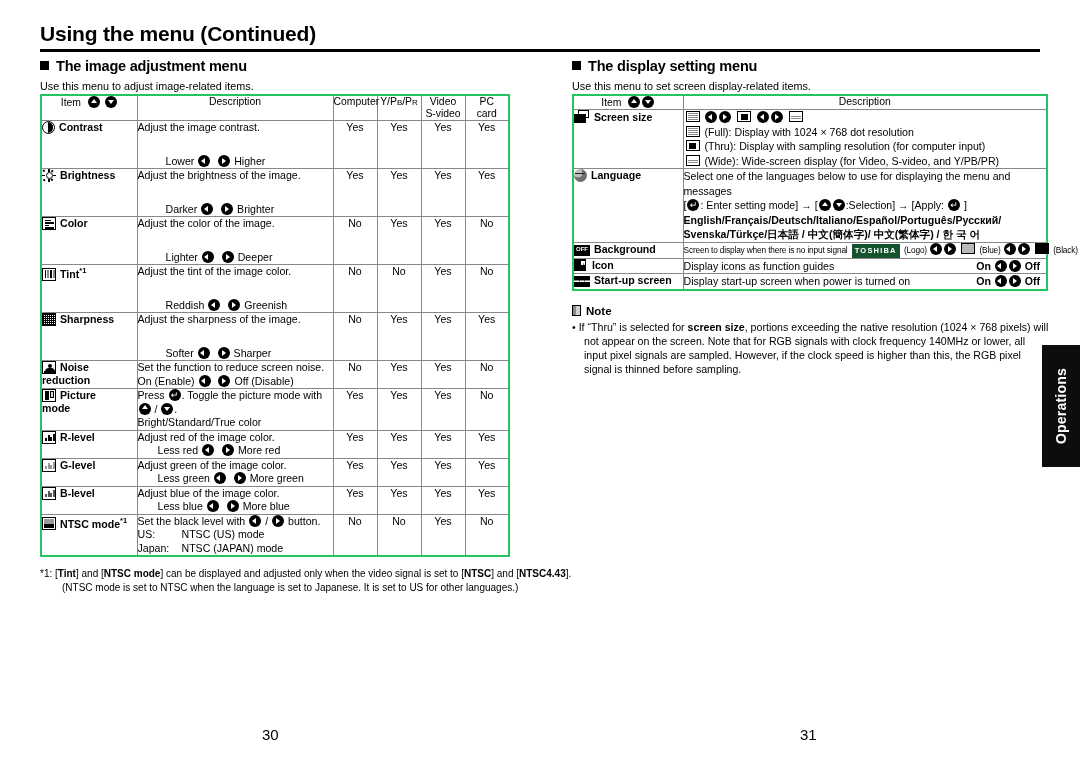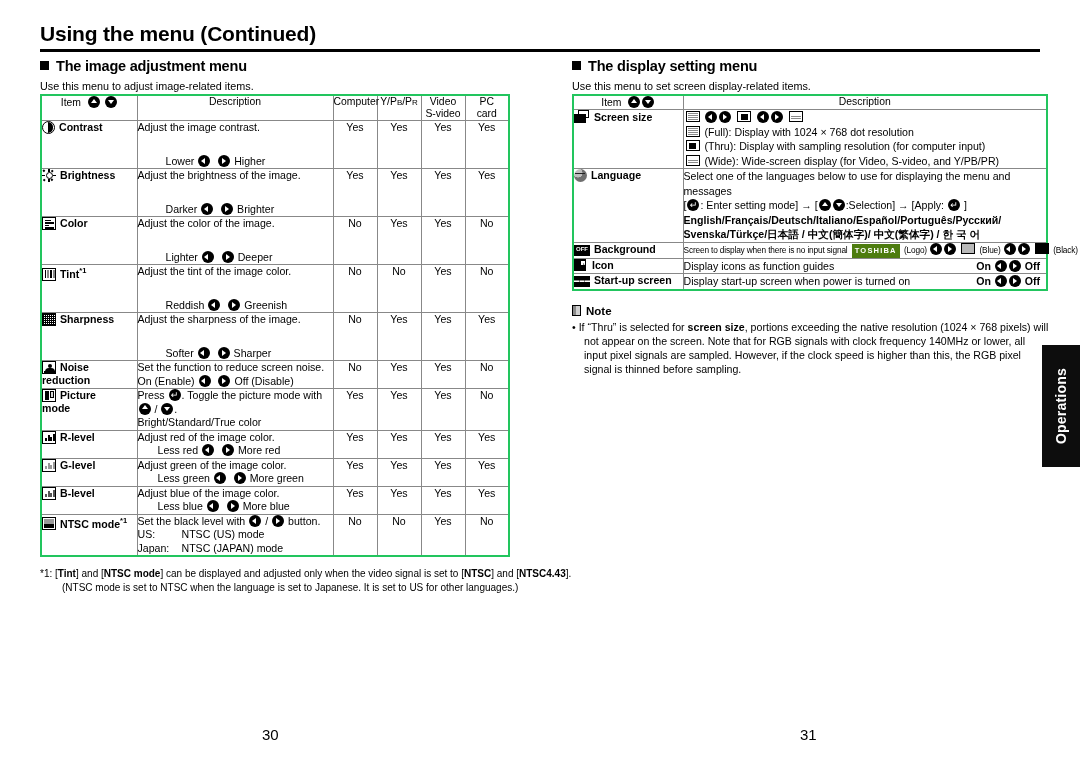--- a/index.html
+++ b/index.html
@@ -159,21 +159,21 @@
   
   .thumb { display:inline-block; width:14px; height:11px; border:1.5px solid #000; background:#fff; position:relative; vertical-align:-1px; margin:0 2px;}
   .thumb.full::after { content:""; position:absolute; inset:1px; background:repeating-linear-gradient(0deg,#8a8a8a 0 1px,#fff 1px 2px); }
   .thumb.thru::after { content:""; position:absolute; left:2.5px; top:1.5px; right:2.5px; bottom:1.5px; background:#000; }
   .thumb.wide::after { content:""; position:absolute; left:1px; top:3px; right:1px; height:4px; background:repeating-linear-gradient(0deg,#8a8a8a 0 1px,#fff 1px 2px);}
 
   .swatch { display:inline-block; width:14px; height:11px; border:1.5px solid #000; vertical-align:-1px; margin:0 2px;}
   .swatch.blue { background:#b9b9b9; }
   .swatch.black{ background:#000; }
 
-  .logo-chip { display:inline-block; background:#4d7c0f; color:#fff; font-size:7.5px; font-weight:bold;
+  .logo-chip { display:inline-block; background:#14532d; color:#fff; font-size:7.5px; font-weight:bold;
                letter-spacing:1.2px; padding:1px 3px; vertical-align:0px; margin:0 2px; }
 
   
   .footnote { font-size:10px; line-height:13.5px; margin-top:10px; }
   .footnote .fnbody { display:block; padding-left:22px; text-indent:-22px; }
 
   
   .note-head { font-size:11.5px; font-weight:bold; margin:14px 0 3px 0; }
   .note-icon { display:inline-block; width:9px; height:11px; background:linear-gradient(90deg,#8a8a8a 0 45%,#d0d0d0 45% 100%);
                border:1px solid #000; vertical-align:-1px; margin-right:5px;}

